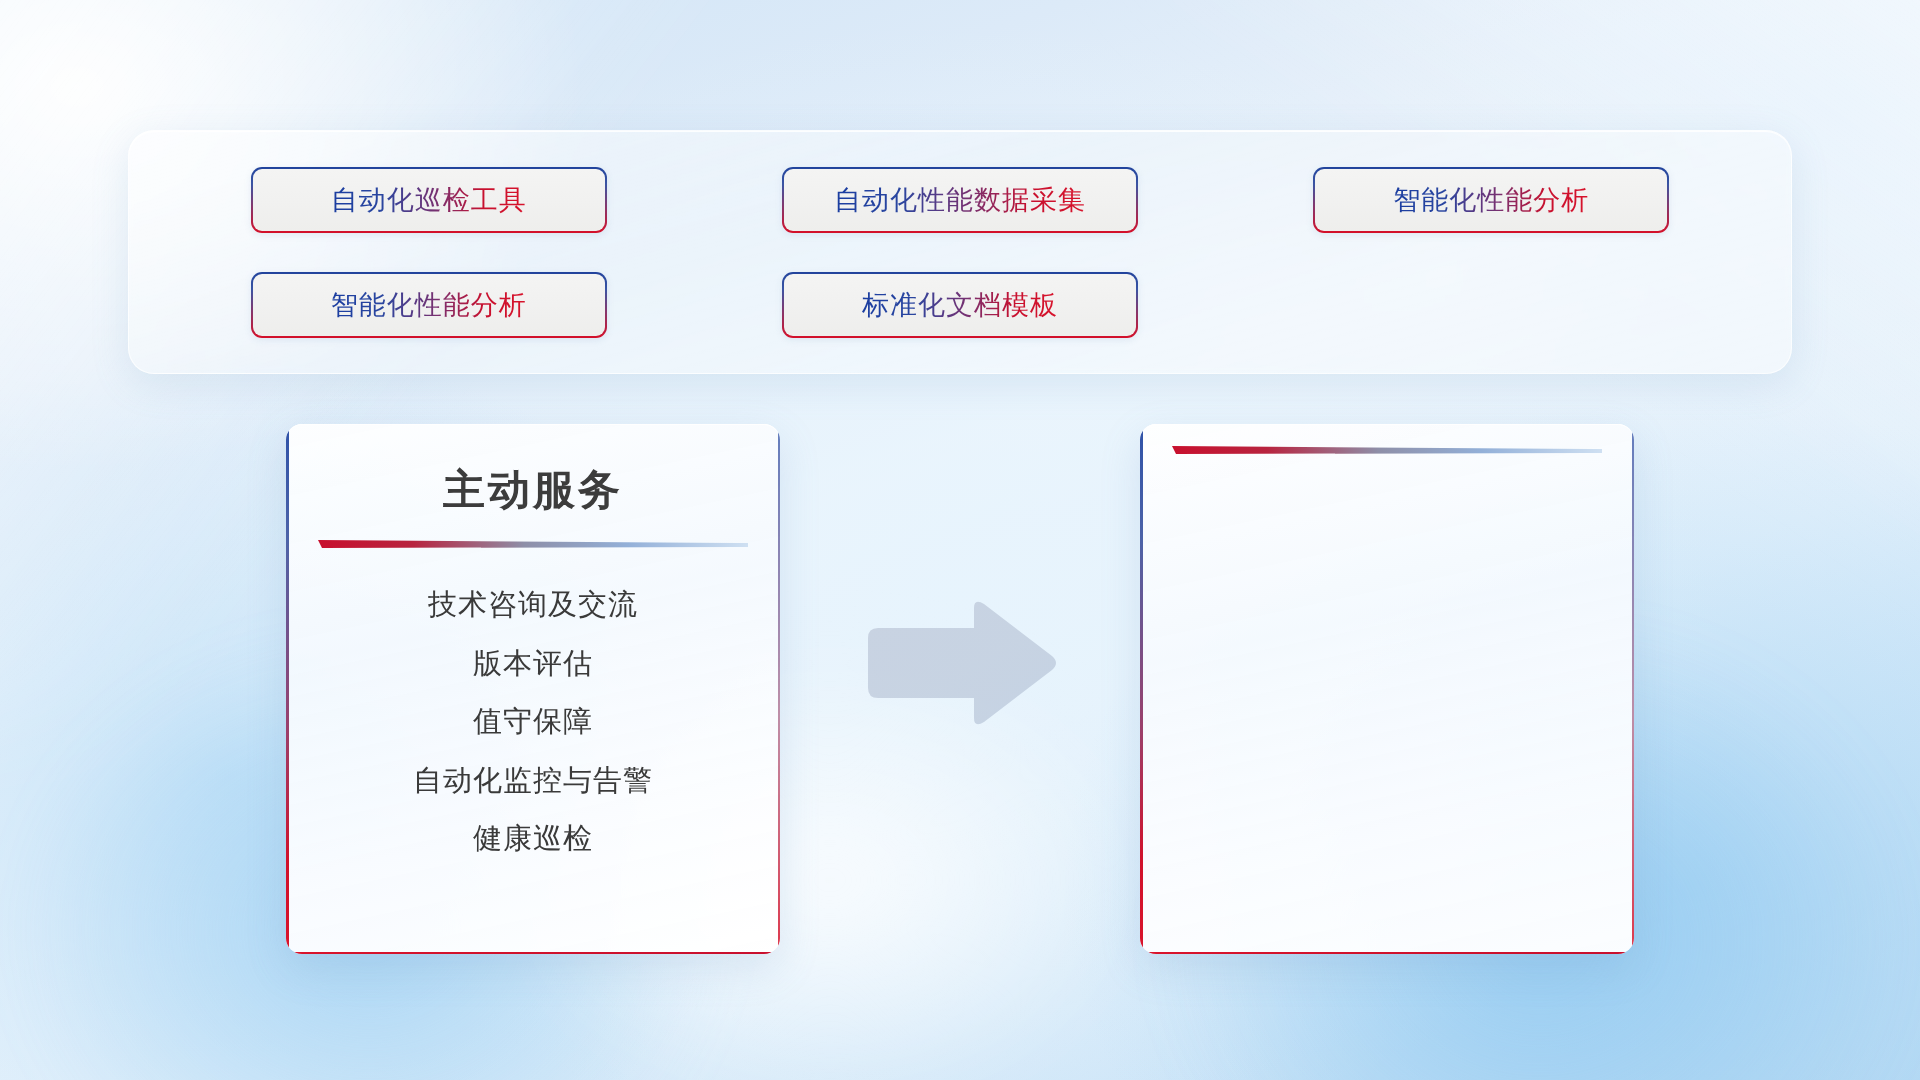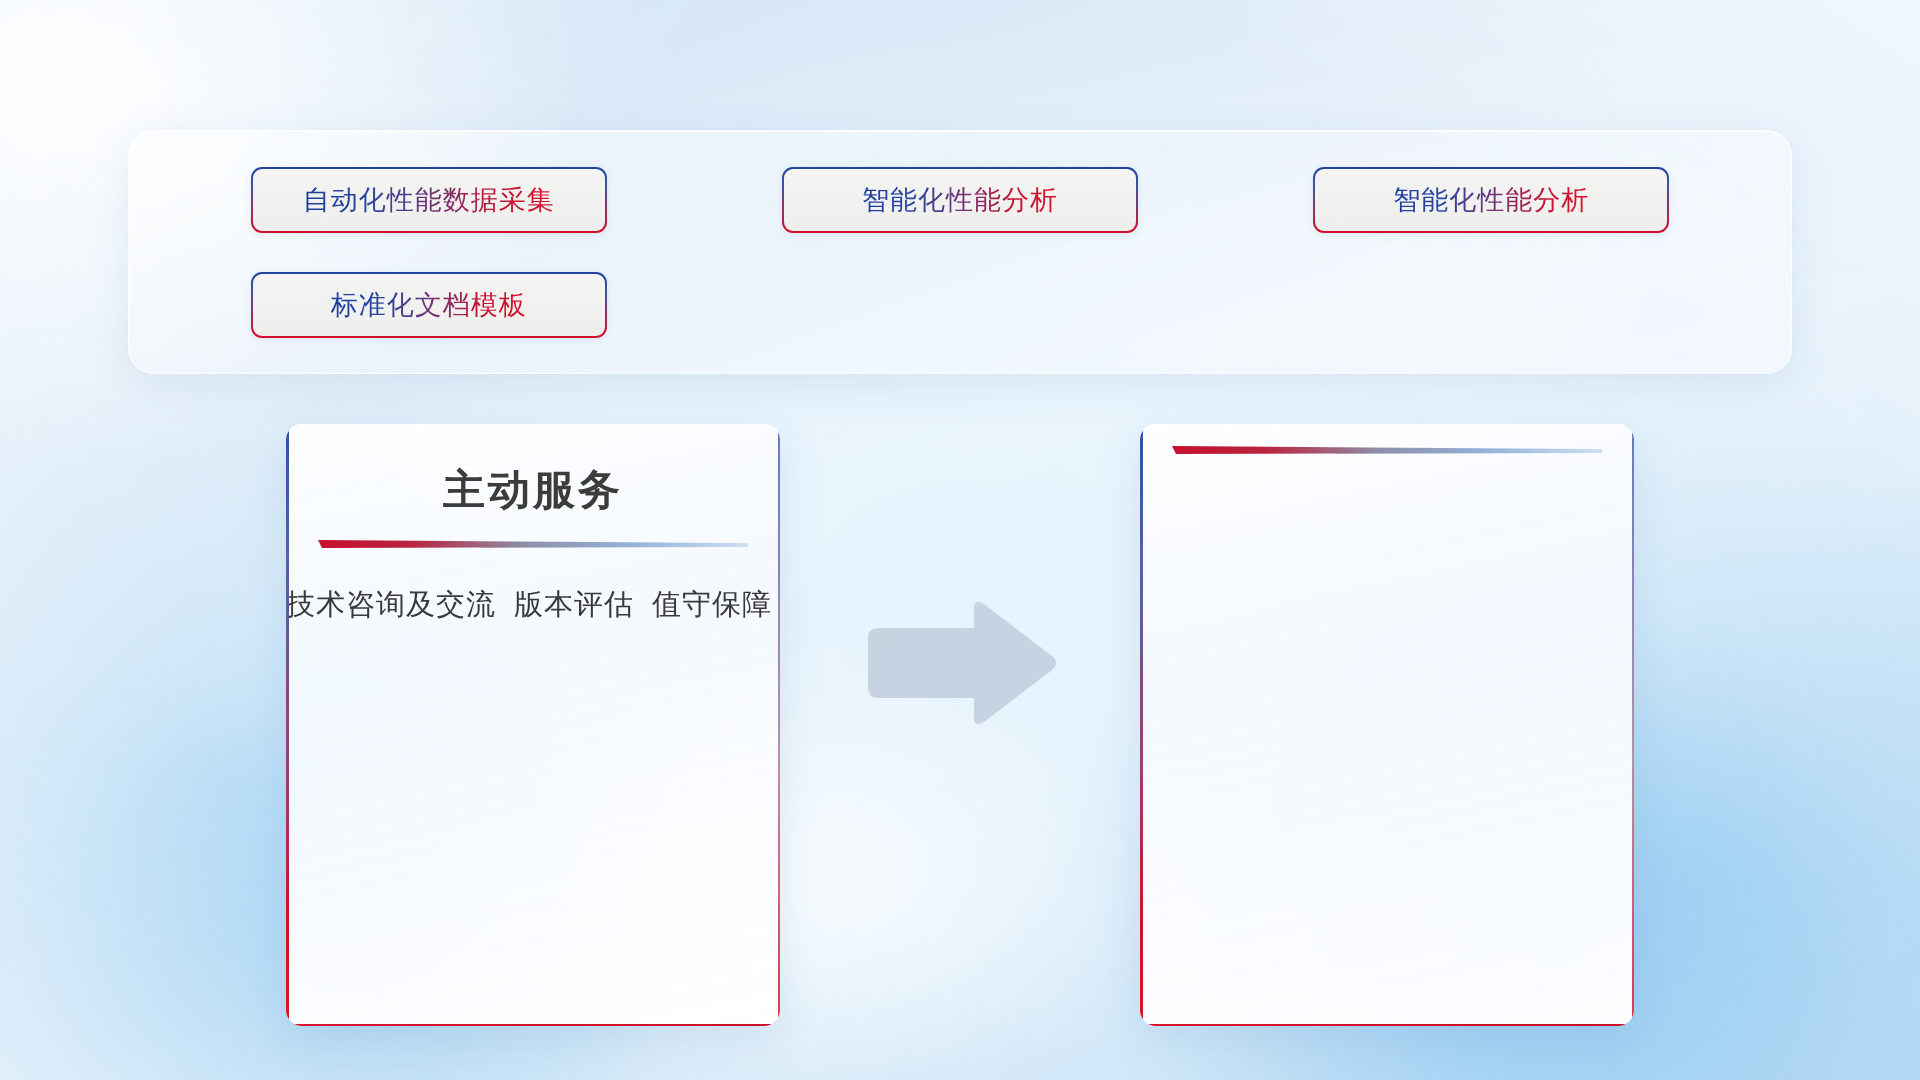--- a/index.html
+++ b/index.html
@@ -110,21 +110,21 @@
     background-clip: text;
     color: transparent;
     -webkit-text-fill-color: transparent;
     white-space: nowrap;
   }
 
   
   .card {
     position: absolute;
     width: 494px;
-    height: 602px;
+    height: 530px;
     border-radius: 16px;
     background: linear-gradient(168deg,
         rgba(255,255,255,0.92) 0%,
         rgba(246,250,254,0.90) 38%,
         rgba(252,253,255,0.94) 72%,
         rgba(255,255,255,0.96) 100%);
     box-shadow: 0 14px 40px rgba(105,150,195,0.18),
                 inset 0 1px 0 rgba(255,255,255,0.95);
     overflow: hidden;
   }
@@ -165,21 +165,21 @@
     margin: 20px auto 0 auto;
     width: 430px;
     height: 12px;
     position: relative;
   }
   .divider svg { display: block; width: 100%; height: 100%; }
 
   .card-list {
     margin-top: 34px;
     display: flex;
-    flex-direction: row;
+    flex-direction: column;
     align-items: center;
     gap: 18px;
   }
   .card-list-item {
     font-size: 29px;
     color: #3a3a3a;
     letter-spacing: 1px;
     line-height: 1.4;
     white-space: nowrap;
   }
@@ -200,20 +200,25 @@
 <div id="stage">
 
   <div class="sweep s1"></div>
   <div class="sweep s2"></div>
   <div class="sweep s3"></div>
   <div class="sweep s4"></div>
   <div class="sweep s5"></div>
 
   <div id="top-panel">
 
+    <div class="pill-wrap">
+      <div class="pill-inner">
+        <span class="pill-text">自动化巡检工具</span>
+      </div>
+    </div>
 
     <div class="pill-wrap">
       <div class="pill-inner">
         <span class="pill-text">自动化性能数据采集</span>
       </div>
     </div>
 
     <div class="pill-wrap">
       <div class="pill-inner">
         <span class="pill-text">智能化性能分析</span>
@@ -250,20 +255,21 @@
           </linearGradient>
         </defs>
         <polygon points="0,2 430,5 430,9 4,10" fill="url(#gdiv1)"></polygon>
       </svg>
     </div>
 
     <div class="card-list">
       <div class="card-list-item">技术咨询及交流</div>
       <div class="card-list-item">版本评估</div>
       <div class="card-list-item">值守保障</div>
+      <div class="card-list-item">自动化监控与告警</div>
       <div class="card-list-item">健康巡检</div>
     </div>
 
     <div class="card-bottom-line"></div>
   </div>
 
   <div id="flow-arrow">
     <svg viewBox="0 0 200 130" aria-hidden="true">
       <defs>
         <linearGradient id="garrow" x1="0" y1="0" x2="1" y2="1">

